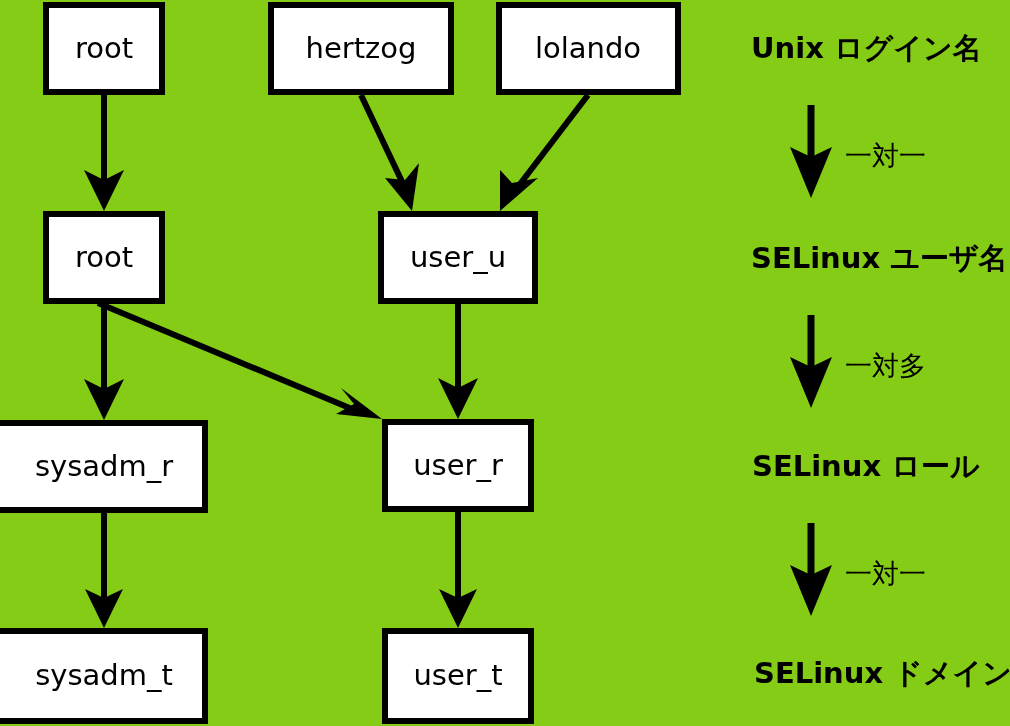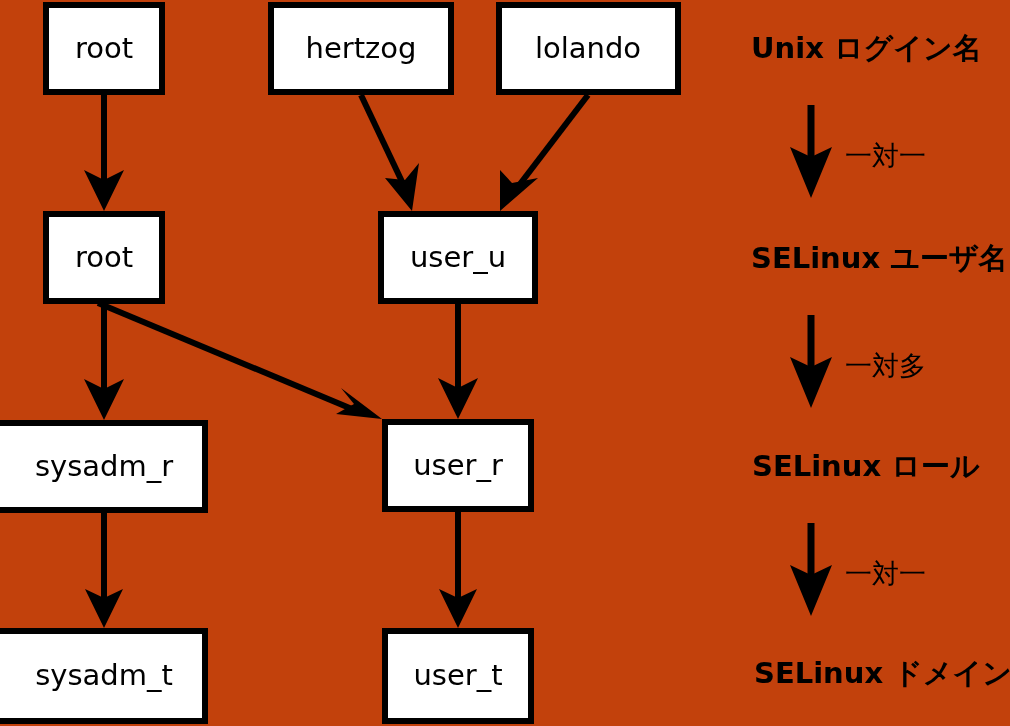--- a/index.html
+++ b/index.html
@@ -4,21 +4,21 @@
 <style>
   html, body {
     margin: 0;
     padding: 0;
     background: #ffffff;
   }
   #page {
     position: relative;
     width: 1010px;
     height: 726px;
-    background: #c2410c;
+    background: #84cc16;
     overflow: hidden;
     font-family: "DejaVu Sans", sans-serif;
   }
   #diagram-svg {
     position: absolute;
     left: 0;
     top: 0;
     width: 1010px;
     height: 726px;
     display: block;

